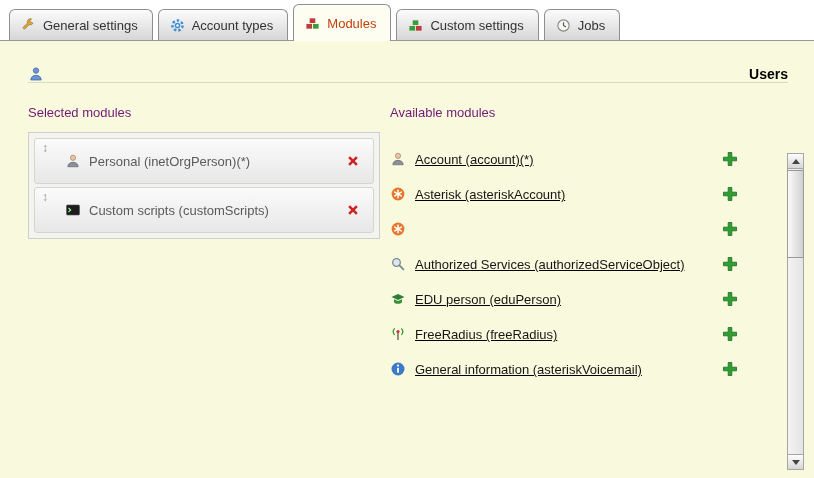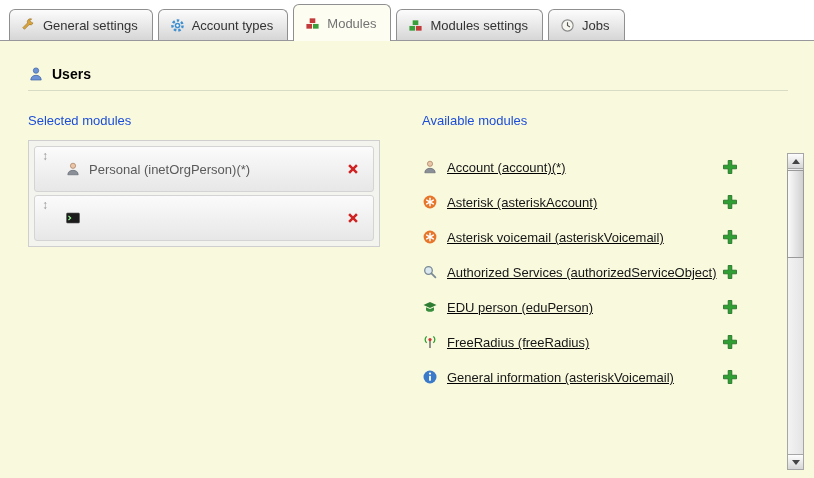--- a/index.html
+++ b/index.html
@@ -11,33 +11,33 @@
   
   .tabbar{position:relative;height:41px;background:#fff;display:flex;align-items:flex-end;padding-left:9px;}
   .tabline{position:absolute;bottom:0;left:0;right:0;height:1px;background:#98989c;}
   .tab{
     position:relative;bottom:1px;display:flex;align-items:center;gap:7px;
     height:30px;padding:0 14px 0 11px;margin-right:5px;
     border:1px solid #8f8f8f;border-bottom:none;border-radius:6px 6px 0 0;
     background:linear-gradient(#fcfcfc,#d6d6d6);
     font-size:13px;color:#333;cursor:pointer;white-space:nowrap;z-index:1;
   }
-  .tab.active{height:36px;bottom:0;background:#fdfdf1;z-index:3;color:#737373;}
+  .tab.active{height:36px;bottom:0;background:#fdfdf1;z-index:3;color:#c2410c;}
   .ic{width:16px;height:16px;flex:none;display:block;}
   .ic-t{width:15px;height:15px;flex:none;display:block;}
 
   
   .content{position:relative;height:437px;background:#f9f9de;border-top:1px solid #f9f9de;box-sizing:border-box;}
-  .section{margin:24px 26px 0 28px;padding-bottom:8px;display:flex;align-items:center;gap:8px;border-bottom:1px solid #d9dcc5;}
+  .section{margin:24px 26px 0 28px;display:flex;align-items:center;gap:8px;border-bottom:1px solid #d9dcc5;justify-content:space-between;}
   .section-title{font-size:14px;font-weight:bold;color:#000;}
 
   .cols{display:flex;margin:22px 28px 0;}
   .col-left{width:352px;flex:none;}
-  .col-right{flex:1;margin-left:42px;padding-right:48px;}
-  .col-heading{font-size:13px;color:#1d4ed8;margin-bottom:12px;}
+  .col-right{flex:1;margin-left:10px;padding-right:48px;}
+  .col-heading{font-size:13px;color:#701a75;margin-bottom:12px;}
 
   
   .sel-box{border:1px solid #cfcfcf;background:#f4f4ef;padding:2px;}
   .sel-row{
     position:relative;height:44px;display:flex;align-items:center;
     border:1px solid #d4d4d4;border-radius:3px;margin:3px;
     background:linear-gradient(#fbfbfb,#e7e7e7);
     padding:0 12px 0 30px;
   }
   .drag-handle{position:absolute;left:7px;top:2px;font-size:12px;color:#999;cursor:move;line-height:14px;}
@@ -96,21 +96,21 @@
   </div>
 
   <div class="tab">
     <span>
       <svg class="ic-t" viewBox="0 0 16 16">
           <rect x="1.5" y="8.5" width="6" height="5" fill="#3a9e3a"></rect>
           <rect x="8.5" y="8.5" width="6" height="5" fill="#c23a3a"></rect>
           <rect x="5" y="2.5" width="6" height="5" fill="#3a9e3a"></rect>
         </svg>
     </span>
-    <span>Modules settings</span>
+    <span>Custom settings</span>
   </div>
 
   <div class="tab">
     <span>
       <svg class="ic-t" viewBox="0 0 16 16">
           <circle cx="8" cy="8" r="6" fill="#f7f7f0" stroke="#8a8a8a" stroke-width="1.2"></circle>
           <path d="M8 4.5V8l2.6 1.6" fill="none" stroke="#555" stroke-width="1.2"></path>
         </svg>
     </span>
     <span>Jobs</span>
@@ -153,20 +153,21 @@
         </div>
 
         <div class="sel-row">
           <span class="drag-handle">↕</span>
           <span>
             <svg class="ic" viewBox="0 0 16 16">
                 <rect x="1.5" y="3" width="13" height="10" rx="1" fill="#1c1c1c" stroke="#555" stroke-width="0.6"></rect>
                 <path d="M3.5 6l2.2 2-2.2 2" fill="none" stroke="#9f9" stroke-width="1.1"></path>
               </svg>
           </span>
+          <span class="sel-label">Custom scripts (customScripts)</span>
           <span class="remove-btn">
             <svg class="ic" viewBox="0 0 16 16">
                 <path d="M3.2 5l1.8-1.8L8 6.2l3-3L12.8 5l-3 3 3 3-1.8 1.8-3-3-3 3L3.2 11l3-3z" fill="#cf2222"></path>
               </svg>
           </span>
         </div>
 
       </div>
     </div>
 
@@ -214,21 +215,20 @@
           <span>
             <svg class="ic" viewBox="0 0 16 16">
                 <circle cx="8" cy="8" r="6.4" fill="#e8762a"></circle>
                 <g stroke="#fff" stroke-width="1.5" stroke-linecap="round">
                   <path d="M8 4.2v7.6"></path>
                   <path d="M4.7 6.1l6.6 3.8"></path>
                   <path d="M11.3 6.1l-6.6 3.8"></path>
                 </g>
               </svg>
           </span>
-          <span class="av-label">Asterisk voicemail (asteriskVoicemail)</span>
           <span class="add-btn">
             <svg class="ic" viewBox="0 0 16 16">
                 <path d="M6.2 1.5h3.6v4.7h4.7v3.6H9.8v4.7H6.2V9.8H1.5V6.2h4.7z" fill="#2f9e33" stroke="#1c6b20" stroke-width="0.8"></path>
               </svg>
           </span>
         </div>
 
         <div class="av-row">
           <span>
             <svg class="ic" viewBox="0 0 16 16">

